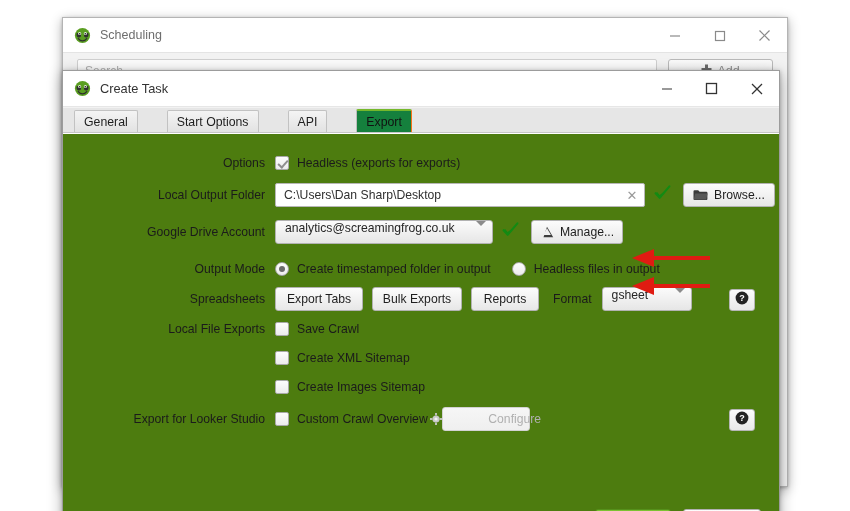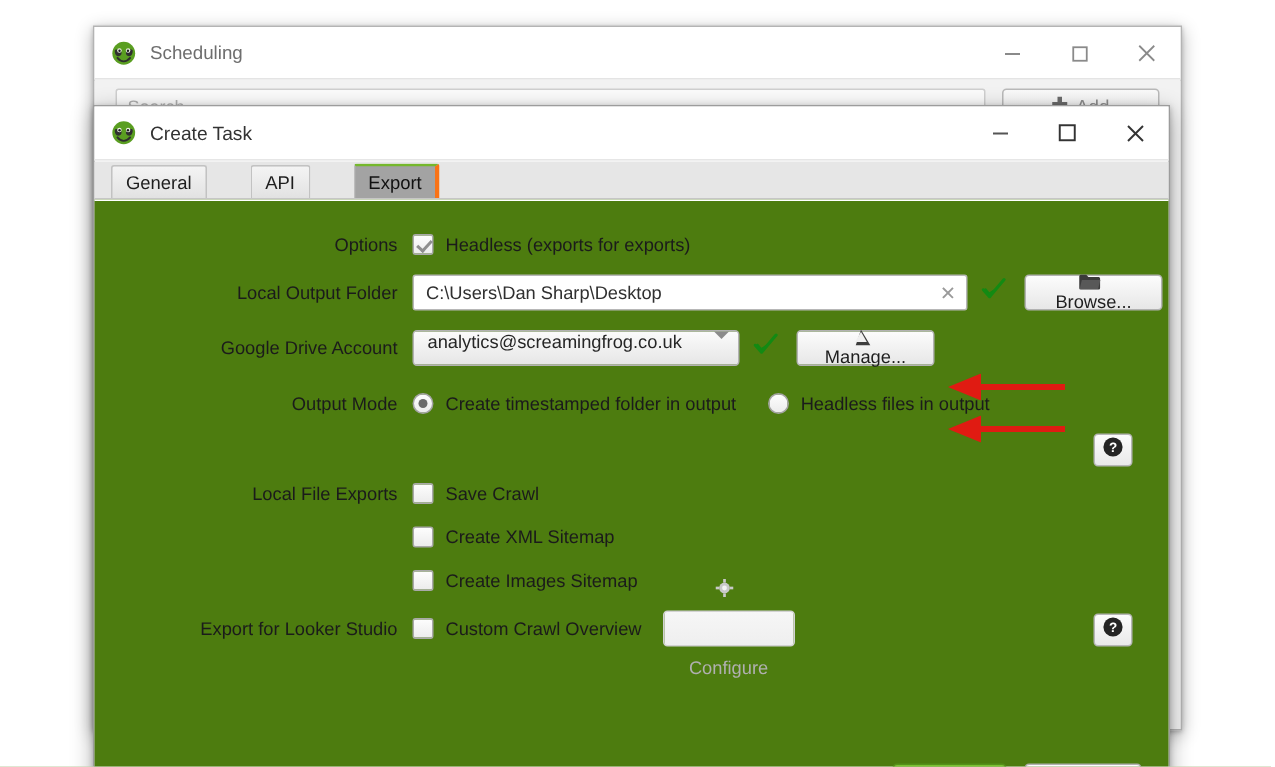--- a/index.html
+++ b/index.html
@@ -134,24 +134,24 @@
     margin-right: 1px;
     display: flex; align-items: center;
     font-size: 12.3px;
     color: #1e1e1e;
     background: linear-gradient(#f4f4f4,#e2e2e2);
     border: 1px solid #c2c2c2;
     border-bottom: none;
     border-radius: 2px 2px 0 0;
   }
   .tab.active {
-    background: #a3a3a3;
+    background: #15803d;
     border-top: 2px solid #75b82c;
     border-left: 1px solid #bdbdbd;
-    border-right: 3px solid #f97316;
+    border-right: 1px solid #f97316;
     height: 23px;
     color: #111;
     justify-content: center;
   }
 
   
   .panel {
     position: absolute;
     left: 0; top: 62px; right: 0; bottom: 0;
     background: #4d7c0f;
@@ -263,21 +263,20 @@
   .btn {
     height: 24px;
     padding: 0 11px;
     background: linear-gradient(#fcfcfc,#e7e7e7);
     border: 1px solid #b2b2b2;
     border-radius: 3px;
     display: inline-flex; align-items: center; justify-content: center;
     font-size: 12.2px;
     color: #1e1e1e;
     white-space: nowrap;
-    flex-direction: column;
   }
   .btn.disabled { color: #b0b0b0; background: linear-gradient(#f6f6f6,#efefef); border-color: #d2d2d2; gap: 40px; }
   .btn .bicon { margin-right: 6px; display: flex; }
 
   
   .greencheck { margin-left: 9px; flex: 0 0 auto; display:block; }
 
   
   .helpbtn {
     position: absolute;
@@ -412,20 +411,23 @@
             </svg>
         </div>
       </div>
     </div>
 
     <div class="tabstrip">
       <div class="tab">
         <span>General</span>
       </div>
       <div class="tab">
+        <span>Start Options</span>
+      </div>
+      <div class="tab">
         <span>API</span>
       </div>
       <div class="tab active">
         <span>Export</span>
       </div>
     </div>
 
     <div class="panel">
 
       <div class="formrow" style="top:16px;">
@@ -481,20 +483,37 @@
       </div>
 
       <div class="formrow" style="top:122px;">
         <span class="rowlabel">Output Mode</span>
         <span class="radio on"></span>
         <span class="cblabel">Create timestamped folder in output</span>
         <span class="radio" style="margin-left:21px;"></span>
         <span class="cblabel">Headless files in output</span>
       </div>
 
+      <div class="formrow" style="top:152px;">
+        <span class="rowlabel">Spreadsheets</span>
+        <span class="btn" style="width:88px;">
+          <span>Export Tabs</span>
+        </span>
+        <span class="btn" style="width:90px; margin-left:9px;">
+          <span>Bulk Exports</span>
+        </span>
+        <span class="btn" style="width:68px; margin-left:9px;">
+          <span>Reports</span>
+        </span>
+        <span class="cblabel" style="margin-left:14px;">Format</span>
+        <span class="combo" style="width:90px; margin-left:10px;">
+          <span class="cv">gsheet</span>
+          <span class="caret"></span>
+        </span>
+      </div>
 
       <div class="formrow" style="top:182px;">
         <span class="rowlabel">Local File Exports</span>
         <span class="cbox"></span>
         <span class="cblabel">Save Crawl</span>
       </div>
       <div class="formrow" style="top:211px;">
         <span class="rowlabel"></span>
         <span class="cbox"></span>
         <span class="cblabel">Create XML Sitemap</span>

